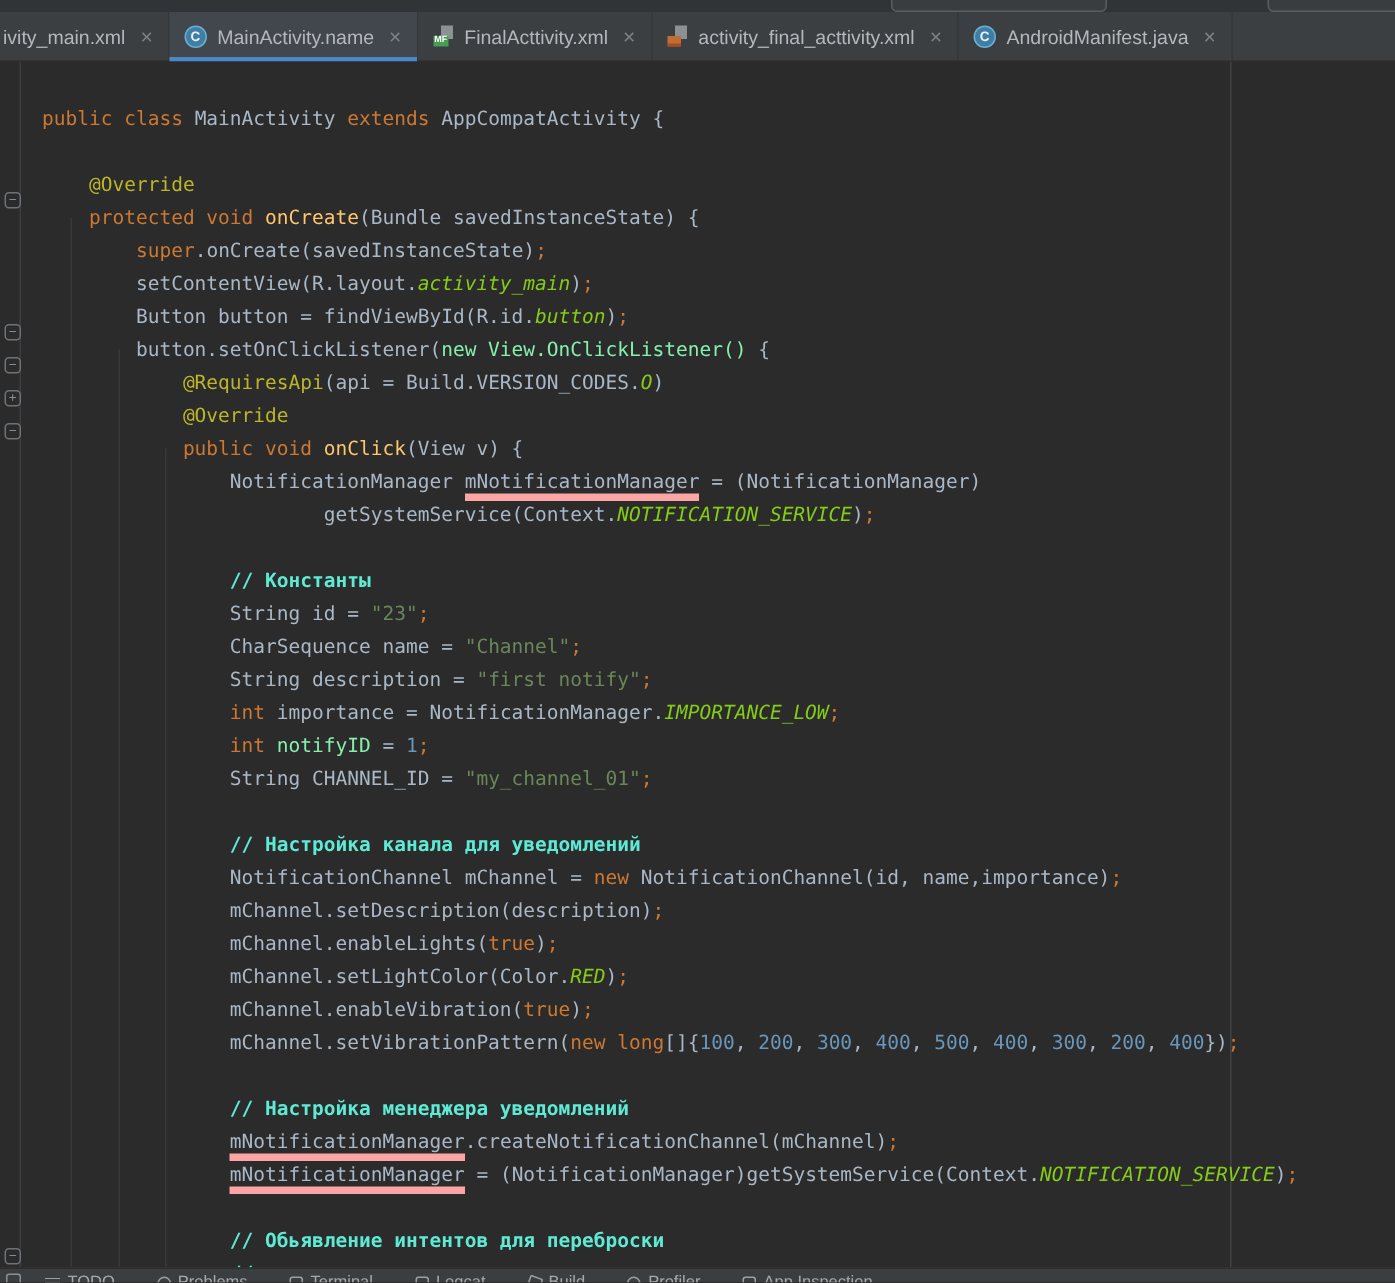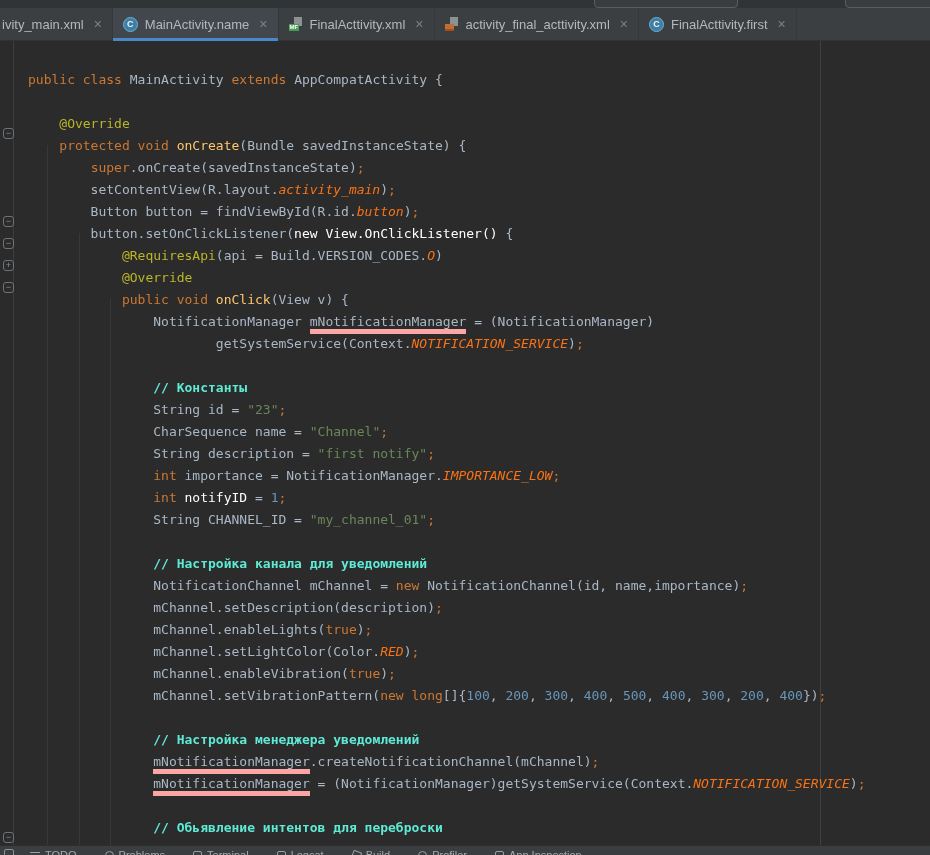--- a/index.html
+++ b/index.html
@@ -40,22 +40,22 @@
   .margin-guide{position:absolute;left:820px;top:0;height:100%;width:1px;background:#3f4244;}
   .code{position:absolute;left:16px;top:16px;margin:12px;font-family:"DejaVu Sans Mono",monospace;
     font-size:13px;line-height:22px;color:#a9b7c6;white-space:pre;}
   .cl{min-height:22px;}
   .sg-k{color:#cc7832;}
   .sg-s{color:#6a8759;}
   .sg-n{color:#6897bb;}
   .sg-c{color:#5eead4;font-weight:bold;}
   .sg-a{color:#bbb529;}
   .sg-m{color:#ffc66d;}
-  .sg-f{color:#f97316;font-style:italic;}
-  .sg-d{color:#ffffff;}
+  .sg-f{color:#84cc16;font-style:italic;}
+  .sg-d{color:#86efac;}
   .sg-u{color:#a9b7c6;border-bottom:5px solid #fca5a5;}
   .sg-p{color:#cc7832;}
   .fold{position:absolute;left:3px;width:11px;height:11px;box-sizing:border-box;border:1px solid #6e7377;
     border-radius:3px;background:#2b2b2b;color:#8a8f94;font-size:9px;line-height:8px;text-align:center;cursor:pointer;}
   
   .status-bar{position:absolute;left:0;top:845px;width:930px;height:10px;background:#3b3e40;
     border-top:1px solid #2c2e30;box-sizing:border-box;overflow:hidden;
     display:flex;align-items:flex-start;gap:28px;padding:3px 0 0 30px;
     font-size:11px;color:#a7aaad;}
   .sb-corner{position:absolute;left:4px;top:3px;width:8px;height:8px;border:1px solid #8d9194;border-radius:2px;}
@@ -95,21 +95,21 @@
       <span>FinalActtivity.xml</span>
       <span class="tab-close">×</span>
     </div>
     <div class="tab">
       <span class="ic ic-file ic-layout"></span>
       <span>activity_final_acttivity.xml</span>
       <span class="tab-close">×</span>
     </div>
     <div class="tab">
       <span class="ic ic-class">C</span>
-      <span>FinalActtivity.first</span>
+      <span>AndroidManifest.java</span>
       <span class="tab-close">×</span>
     </div>
   </div>
 
 <div class="editor" id="editor">
   <div class="fold-rail"></div>
   <div class="indent-guide ig1"></div>
   <div class="indent-guide ig2"></div>
   <div class="indent-guide ig3"></div>
   <div class="margin-guide"></div>

